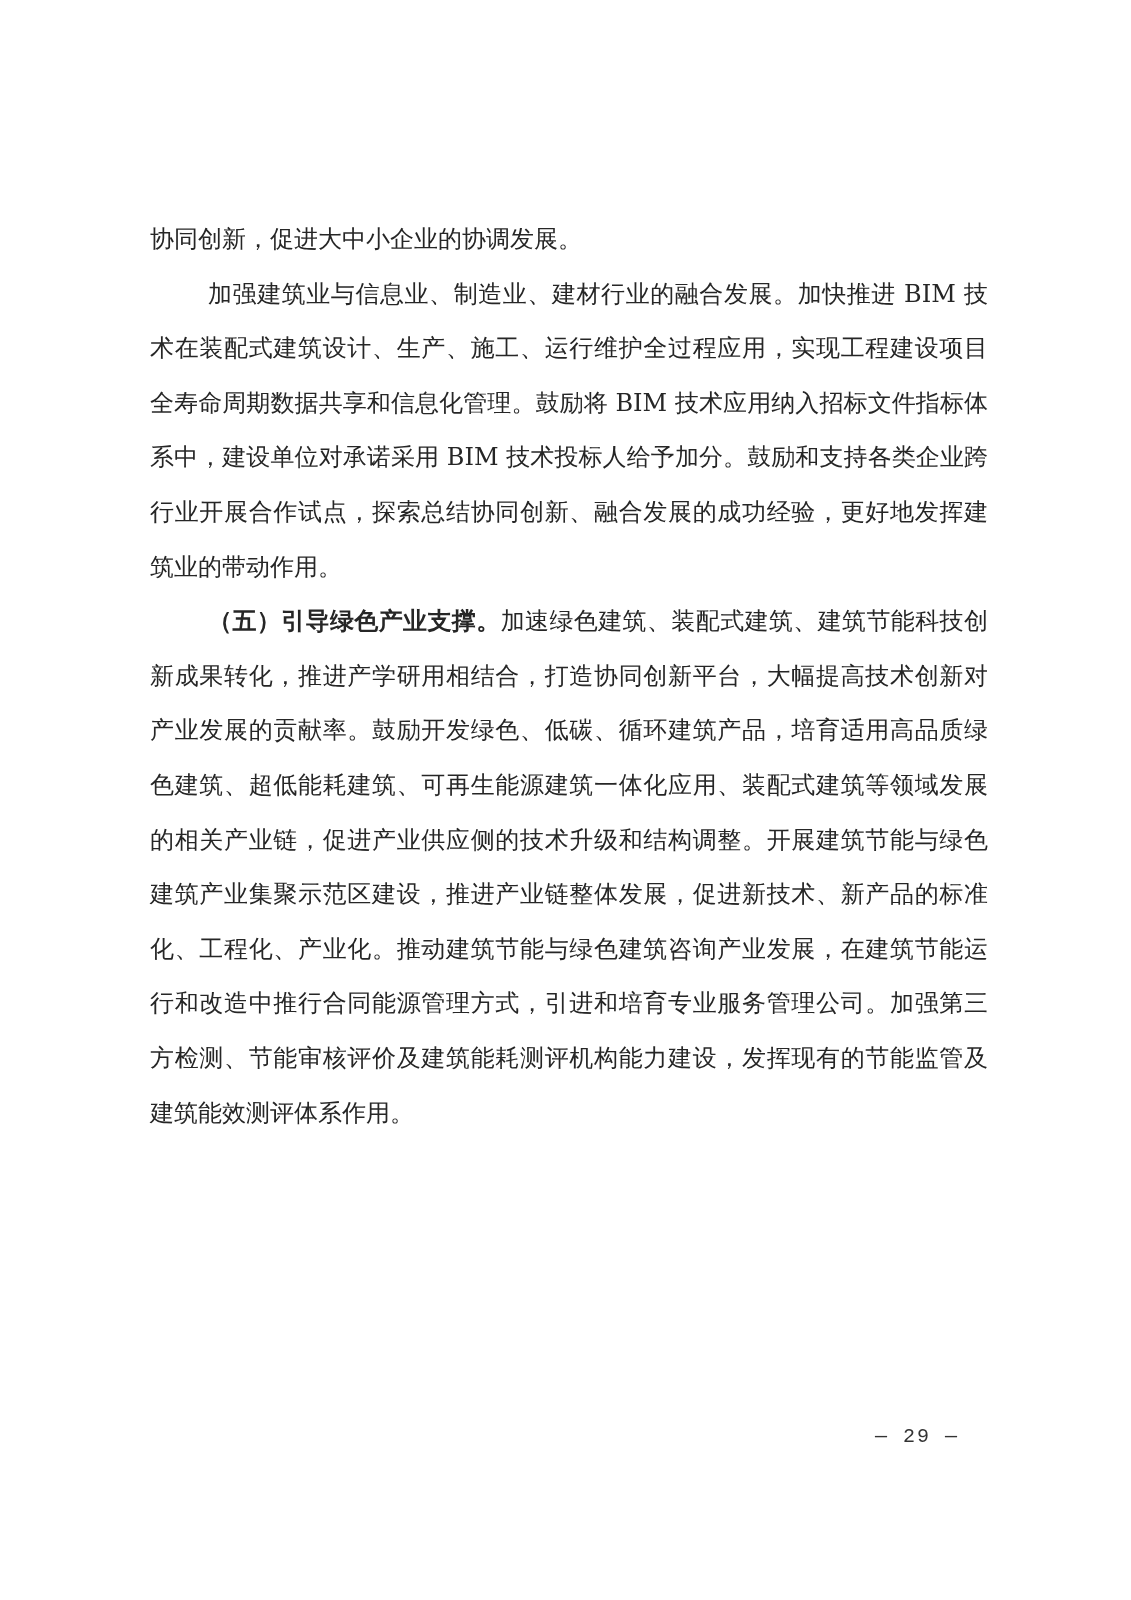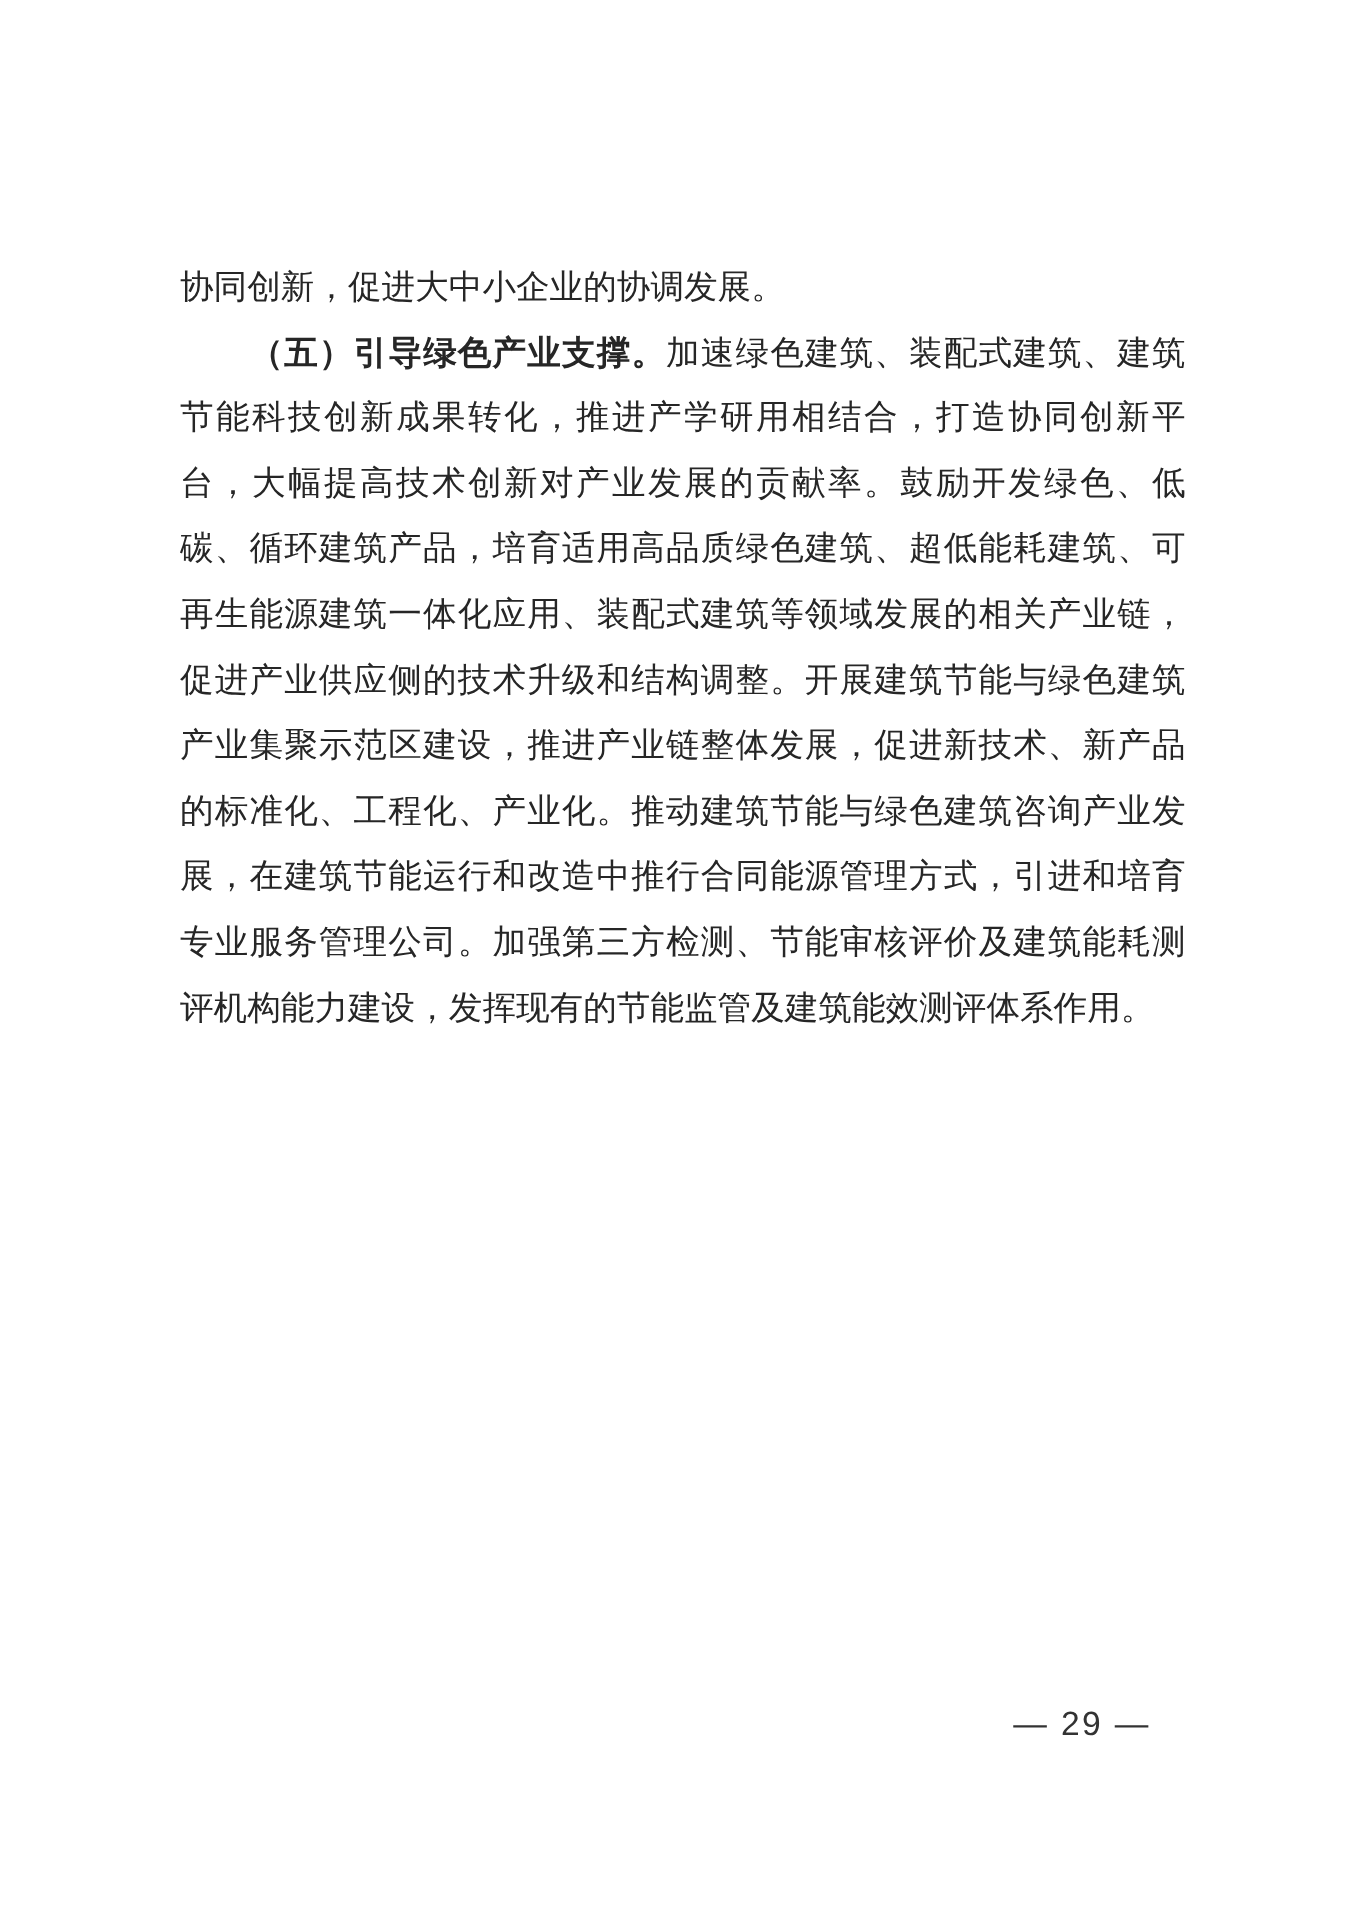--- a/index.html
+++ b/index.html
@@ -13,21 +13,21 @@
     height: 1600px;
     background: #ffffff;
     overflow: hidden;
     font-family: "DejaVu Serif", "Liberation Serif", serif;
   }
   .doc-body {
     position: absolute;
     left: 150px;
     top: 212px;
     width: 838px;
-    font-size: 28px;
+    font-size: 24px;
     line-height: 54.6px;
     color: #262626;
     text-align: justify;
     text-justify: inter-character;
   }
   .para {
     margin: 0;
     padding: 0;
   }
   .para.indent {
@@ -42,30 +42,31 @@
     font-weight: 700;
   }
   .run-hei-bold {
     font-family: "DejaVu Sans", "Liberation Sans", sans-serif;
     font-weight: 700;
   }
   .page-number {
     position: absolute;
     top: 1421px;
     right: 172px;
-    font-size: 28px;
+    font-size: 20px;
     line-height: 32px;
     color: #333333;
-    font-family: Liberation Sans, sans-serif;
+    font-family: Liberation Mono, monospace;
     letter-spacing: 2px;
     white-space: nowrap;
   }
 </style>
 </head>
 <body>
 
 <div class="page">
   <div class="doc-body">
       <p class="para body"><span class="run-fangsong">协同创新，促进大中小企业的协调发展。</span></p>
+      <p class="para indent body"><span class="run-fangsong">加强建筑业与信息业、制造业、建材行业的融合发展。加快推进 BIM 技术在装配式建筑设计、生产、施工、运行维护全过程应用，实现工程建设项目全寿命周期数据共享和信息化管理。鼓励将 BIM 技术应用纳入招标文件指标体系中，建设单位对承诺采用 BIM 技术投标人给予加分。鼓励和支持各类企业跨行业开展合作试点，探索总结协同创新、融合发展的成功经验，更好地发挥建筑业的带动作用。</span></p>
       <p class="para indent body"><span class="run-kai-bold">（五）引导绿色产业支撑。</span><span class="run-fangsong">加速绿色建筑、装配式建筑、建筑节能科技创新成果转化，推进产学研用相结合，打造协同创新平台，大幅提高技术创新对产业发展的贡献率。鼓励开发绿色、低碳、循环建筑产品，培育适用高品质绿色建筑、超低能耗建筑、可再生能源建筑一体化应用、装配式建筑等领域发展的相关产业链，促进产业供应侧的技术升级和结构调整。开展建筑节能与绿色建筑产业集聚示范区建设，推进产业链整体发展，促进新技术、新产品的标准化、工程化、产业化。推动建筑节能与绿色建筑咨询产业发展，在建筑节能运行和改造中推行合同能源管理方式，引进和培育专业服务管理公司。加强第三方检测、节能审核评价及建筑能耗测评机构能力建设，发挥现有的节能监管及建筑能效测评体系作用。</span></p>
     </div>
   <div class="page-number">— 29 —</div>
 </div>
 
 </body></html>

